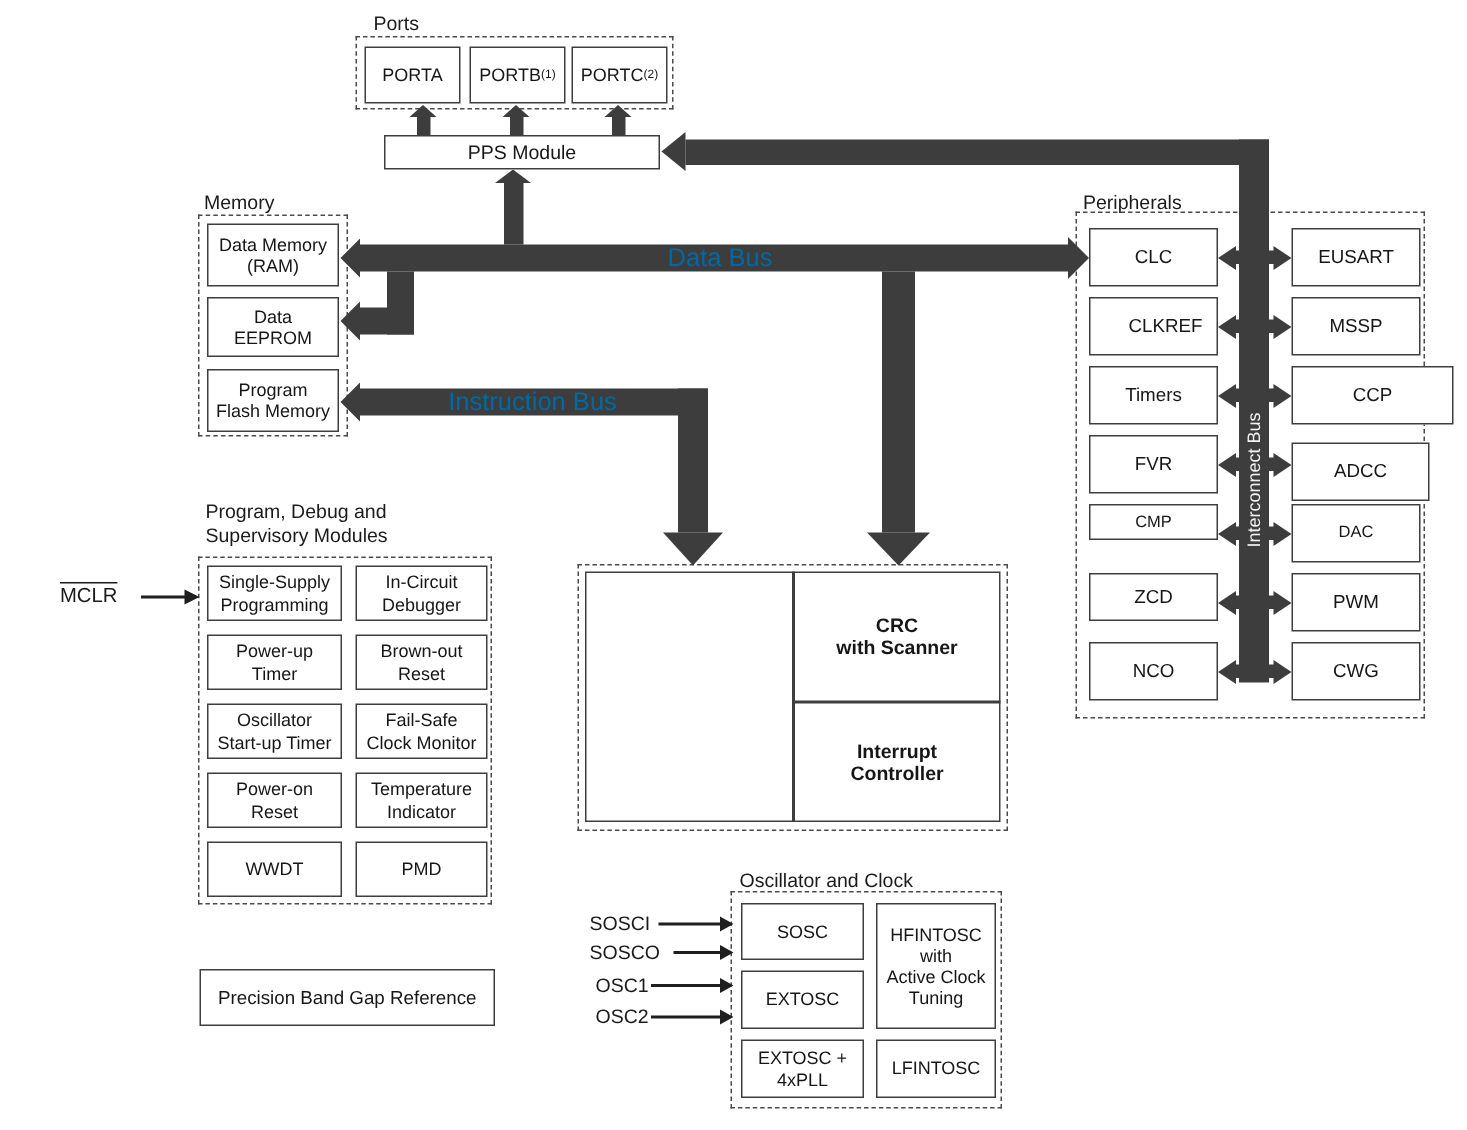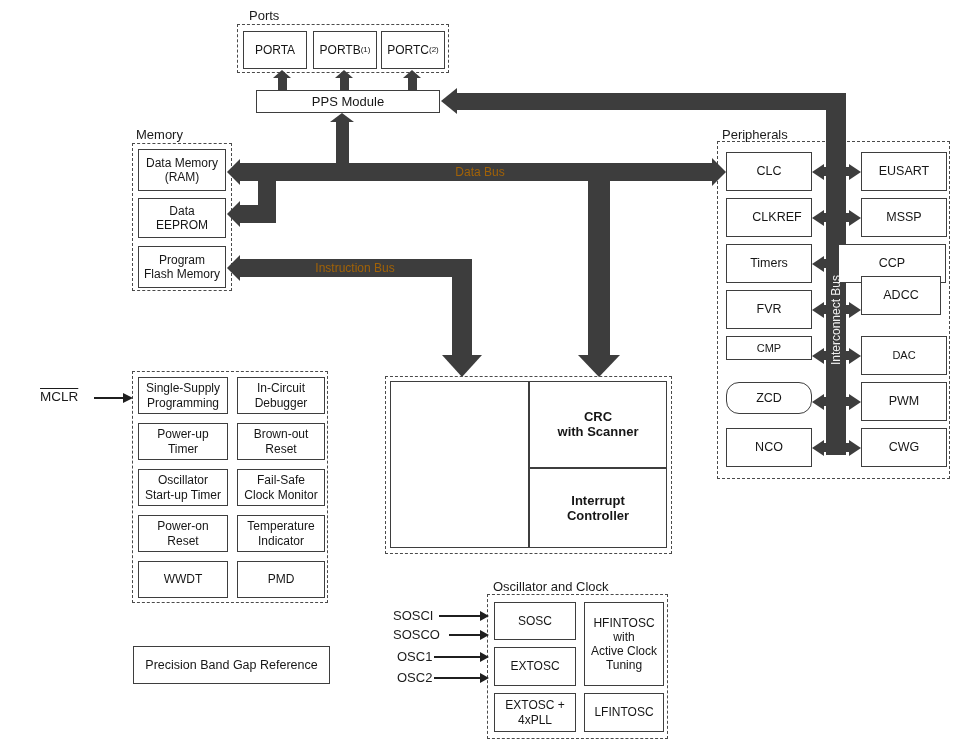--- a/index.html
+++ b/index.html
@@ -13,21 +13,21 @@
     font-family:"Liberation Sans", sans-serif;color:var(--ink);
   }
   .sl{position:absolute;font-size:13px;color:#1b1b1b;white-space:pre-line;line-height:16px;z-index:3;}
   .box{
     position:absolute;background:#fff;border:1.5px solid var(--border);
     display:flex;align-items:center;justify-content:center;text-align:center;
     white-space:pre-line;font-size:12px;line-height:1.18;color:#161616;z-index:2;box-sizing:border-box;
   }
   .dg{position:absolute;border:1.5px dashed #4a4a4a;z-index:0;box-sizing:border-box;background:transparent;}
   .bus{position:absolute;background:var(--bus);z-index:1;}
-  .bt{position:absolute;color:#a16207;font-size:12px;text-align:center;z-index:3;line-height:18px;}
+  .bt{position:absolute;color:#0369a1;font-size:17px;text-align:center;z-index:3;line-height:18px;}
   .tri{position:absolute;width:0;height:0;border-style:solid;border-color:transparent;z-index:1;}
   .tr-l{border-right-color:var(--bus);}
   .tr-r{border-left-color:var(--bus);}
   .tr-u{border-bottom-color:var(--bus);}
   .tr-d{border-top-color:var(--bus);}
   .thin.tr-r{border-left-color:var(--ink);}
   .ln{position:absolute;background:var(--ink);height:1.5px;z-index:1;}
   .bold{font-weight:bold;}
   sup{font-size:8px;line-height:0;}
   .rot{position:absolute;color:#f2f2f2;font-size:12px;text-align:center;transform:rotate(-90deg);z-index:3;white-space:nowrap;}
@@ -103,27 +103,27 @@
   <div class="dg" style="left:717px;top:141px;width:233px;height:338px;"></div>
 
   <div class="bus" style="left:826px;top:93px;width:20px;height:362px;"></div>
   <div class="rot" style="left:751px;top:311px;width:170px;height:18px;line-height:18px;">Interconnect Bus</div>
 
   <div class="box" style="left:726px;top:152px;width:86px;height:39px;font-size:12.5px;">CLC</div>
   <div class="box" style="left:726px;top:198px;width:86px;height:39px;font-size:12.5px;padding-left:16px;">CLKREF</div>
   <div class="box" style="left:726px;top:244px;width:86px;height:39px;font-size:12.5px;">Timers</div>
   <div class="box" style="left:726px;top:290px;width:86px;height:39px;font-size:12.5px;">FVR</div>
   <div class="box" style="left:726px;top:336px;width:86px;height:24px;font-size:11px;">CMP</div>
-  <div class="box" style="left:726px;top:382px;width:86px;height:32px;font-size:12.5px;border-radius:13px;">ZCD</div>
+  <div class="box" style="left:726px;top:382px;width:86px;height:32px;font-size:12.5px;">ZCD</div>
   <div class="box" style="left:726px;top:428px;width:86px;height:39px;font-size:12.5px;">NCO</div>
 
   <div class="box" style="left:861px;top:152px;width:86px;height:39px;font-size:12.5px;">EUSART</div>
   <div class="box" style="left:861px;top:198px;width:86px;height:39px;font-size:12.5px;">MSSP</div>
-  <div class="box" style="left:838px;top:244px;width:108px;height:39px;font-size:12.5px;">CCP</div>
-  <div class="box" style="left:861px;top:276px;width:80px;height:39px;font-size:12.5px;">ADCC</div>
+  <div class="box" style="left:861px;top:244px;width:108px;height:39px;font-size:12.5px;">CCP</div>
+  <div class="box" style="left:861px;top:295px;width:92px;height:39px;font-size:12.5px;">ADCC</div>
   <div class="box" style="left:861px;top:336px;width:86px;height:39px;font-size:11px;">DAC</div>
   <div class="box" style="left:861px;top:382px;width:86px;height:39px;font-size:12.5px;">PWM</div>
   <div class="box" style="left:861px;top:428px;width:86px;height:39px;font-size:12.5px;">CWG</div>
 
   <div class="tri tr-l" style="left:812px;top:163.5px;border-width:8px 12px 8px 0;"></div>
   <div class="bus" style="left:822px;top:167px;width:29px;height:9px;"></div>
   <div class="tri tr-r" style="left:849px;top:163.5px;border-width:8px 0 8px 12px;"></div>
 
   <div class="tri tr-l" style="left:812px;top:209.5px;border-width:8px 12px 8px 0;"></div>
   <div class="bus" style="left:822px;top:213px;width:29px;height:9px;"></div>
@@ -142,20 +142,22 @@
   <div class="tri tr-r" style="left:849px;top:347.5px;border-width:8px 0 8px 12px;"></div>
 
   <div class="tri tr-l" style="left:812px;top:393.5px;border-width:8px 12px 8px 0;"></div>
   <div class="bus" style="left:822px;top:397px;width:29px;height:9px;"></div>
   <div class="tri tr-r" style="left:849px;top:393.5px;border-width:8px 0 8px 12px;"></div>
 
   <div class="tri tr-l" style="left:812px;top:439.5px;border-width:8px 12px 8px 0;"></div>
   <div class="bus" style="left:822px;top:443px;width:29px;height:9px;"></div>
   <div class="tri tr-r" style="left:849px;top:439.5px;border-width:8px 0 8px 12px;"></div>
 
+  <div class="sl" style="left:137px;top:333px;">Program, Debug and
+Supervisory Modules</div>
   <div class="dg" style="left:132px;top:371px;width:196px;height:232px;"></div>
 
   <div class="box" style="left:138px;top:377px;width:90px;height:37px;">Single-Supply
 Programming</div>
   <div class="box" style="left:237px;top:377px;width:88px;height:37px;">In-Circuit
 Debugger</div>
   <div class="box" style="left:138px;top:423px;width:90px;height:37px;">Power-up
 Timer</div>
   <div class="box" style="left:237px;top:423px;width:88px;height:37px;">Brown-out
 Reset</div>

